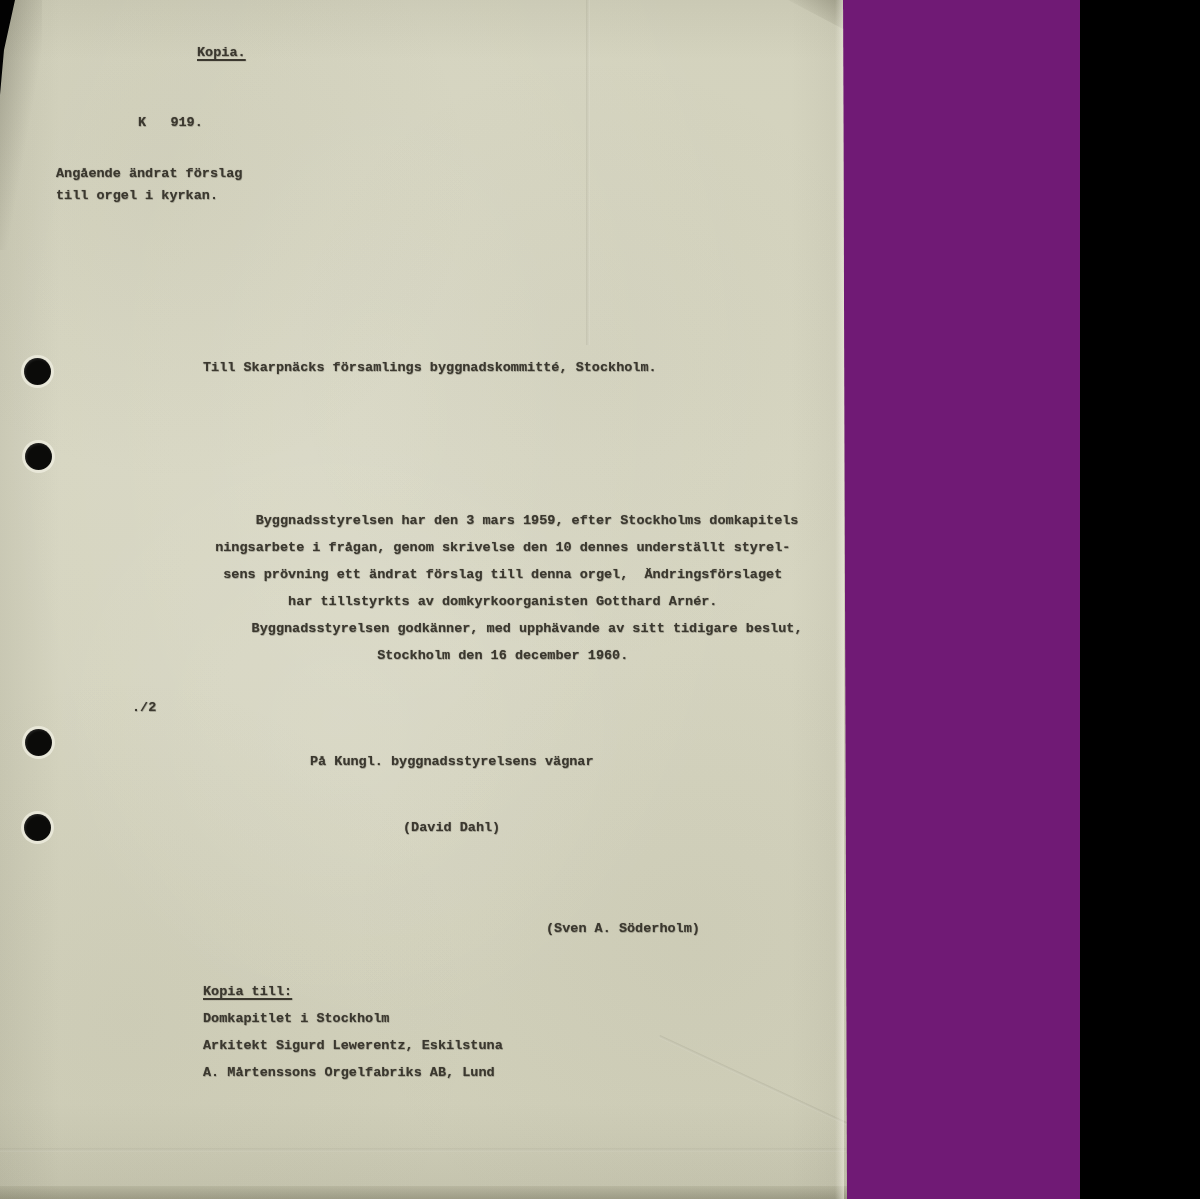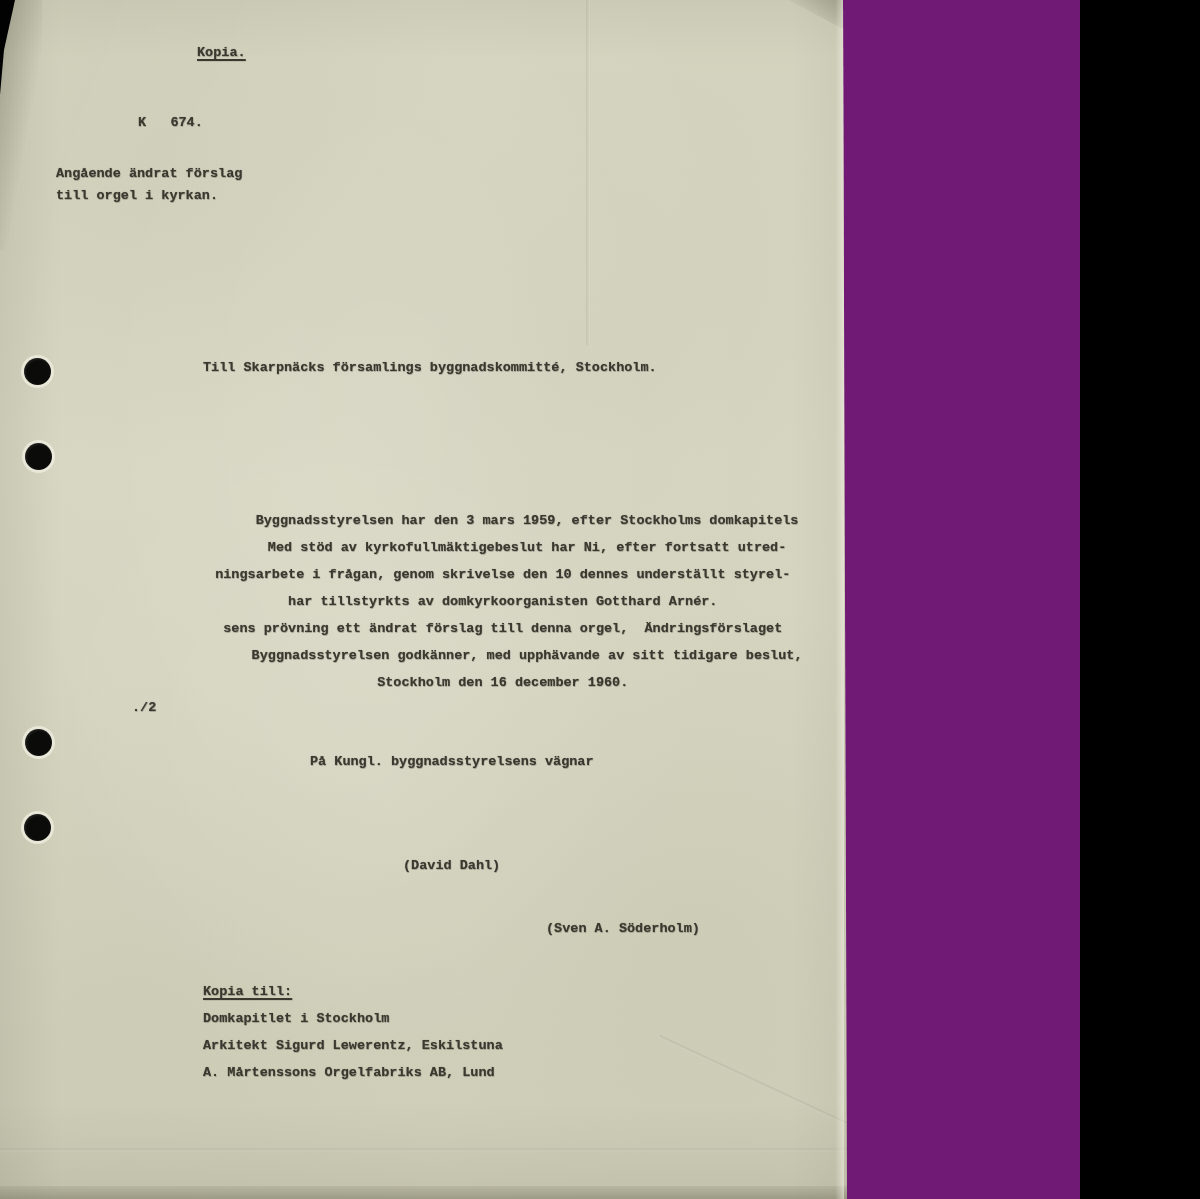--- a/index.html
+++ b/index.html
@@ -148,44 +148,43 @@
     <div class="bottom-band"></div>
     <div class="edge-right"></div>
 
     <div class="hole h1"></div>
     <div class="hole h2"></div>
     <div class="hole h3"></div>
     <div class="hole h4"></div>
 
     <div class="t underlined" style="left:197px; top:44px;">Kopia.</div>
 
-    <div class="t" style="left:138px; top:114px;">K   674.</div>
+    <div class="t" style="left:138px; top:114px;">K   919.</div>
 
     <div class="subject-block">
       <div>Angående ändrat förslag</div>
       <div>till orgel i kyrkan.</div>
     </div>
 
     <div class="t" style="left:203px; top:359px;text-align:right;">Till Skarpnäcks församlings byggnadskommitté, Stockholm.</div>
 
     <div class="body-block">
       <div class="bline">      Byggnadsstyrelsen har den 3 mars 1959, efter Stockholms domkapitels</div>
-      <div class="bline">      Med stöd av kyrkofullmäktigebeslut har Ni, efter fortsatt utred-</div>
       <div class="bline">ningsarbete i frågan, genom skrivelse den 10 dennes underställt styrel-</div>
+      <div class="bline">sens prövning ett ändrat förslag till denna orgel,  Ändringsförslaget</div>
       <div class="bline">har tillstyrkts av domkyrkoorganisten Gotthard Arnér.</div>
-      <div class="bline">sens prövning ett ändrat förslag till denna orgel,  Ändringsförslaget</div>
       <div class="bline">      Byggnadsstyrelsen godkänner, med upphävande av sitt tidigare beslut,</div>
       <div class="bline">Stockholm den 16 december 1960.</div>
     </div>
 
     <div class="t" style="left:132px; top:699px;">./2</div>
 
     <div class="t" style="left:310px; top:753px;">På Kungl. byggnadsstyrelsens vägnar</div>
 
-    <div class="t" style="left:403px; top:857px;">(David Dahl)</div>
+    <div class="t" style="left:403px; top:819px;">(David Dahl)</div>
 
     <div class="t" style="left:546px; top:920px;">(Sven A. Söderholm)</div>
 
     <div class="t underlined" style="left:203px; top:983px;">Kopia till:</div>
     <div class="t" style="left:203px; top:1010px;text-align:right;">Domkapitlet i Stockholm</div>
     <div class="t" style="left:203px; top:1037px;">Arkitekt Sigurd Lewerentz, Eskilstuna</div>
     <div class="t" style="left:203px; top:1064px;text-align:right;">A. Mårtenssons Orgelfabriks AB, Lund</div>
   </div>
 </div>
 

